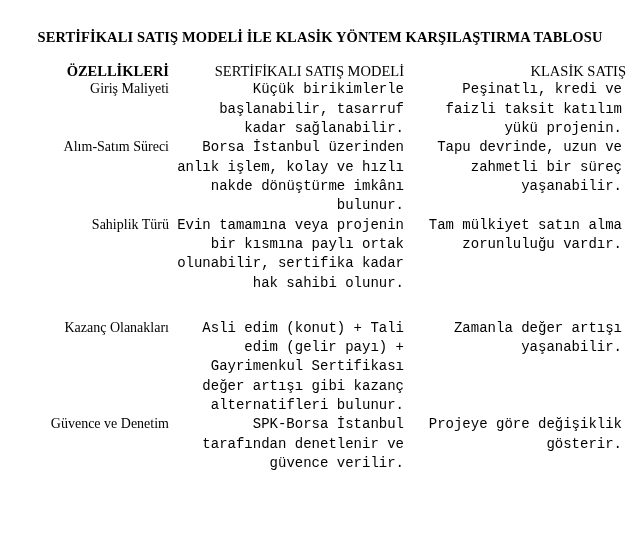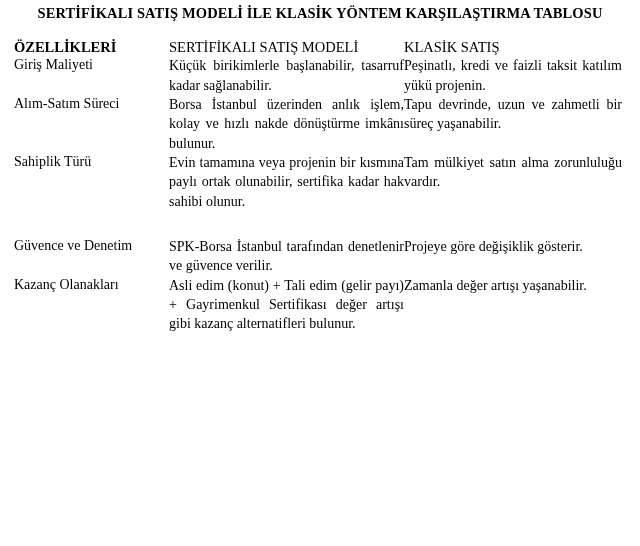--- a/index.html
+++ b/index.html
@@ -12,38 +12,39 @@
     background: #ffffff;
     font-family: "Liberation Serif", serif;
     color: #000000;
     overflow: hidden;
   }
   .page {
     position: relative;
     width: 640px;
     height: 546px;
     box-sizing: border-box;
-    padding: 4px 14px 0 14px;
+    padding: 28px 14px 0 14px;
   }
   .doc-title {
     font-weight: bold;
     font-size: 14.5px;
     text-align: center;
     line-height: 1.35;
     margin: 0 0 14px 0;
     letter-spacing: 0.1px;
   }
   table.cmp {
     width: 100%;
     border-collapse: collapse;
     table-layout: fixed;
   }
   table.cmp td {
     vertical-align: top;
     padding: 0;
+    text-align: right;
   }
   .col-feature { width: 155px; }
   .col-mid { width: 235px; }
   .col-right { width: auto; }
 
   .hdr-cell {
     font-weight: bold;
     font-size: 14.5px;
     line-height: 1.3;
     padding-bottom: 10px;
@@ -61,20 +62,21 @@
   }
   .cell-text {
     font-size: 14px;
     line-height: 1.38;
     padding-top: 9px;
     padding-bottom: 9px;
     padding-right: 10px;
     text-align: justify;
     text-justify: inter-word;
     hyphens: none;
+    font-family: Liberation Mono, monospace;
   }
   .cell-text.right {
     padding-right: 4px;
   }
   .spacer-row td {
     height: 26px;
   }
 </style>
 </head>
 <body>
@@ -114,26 +116,26 @@
         <td class="cell-text right">Tam mülkiyet satın alma zorunluluğu vardır.</td>
       </tr>
 
       <tr class="spacer-row">
         <td></td>
         <td></td>
         <td></td>
       </tr>
 
       <tr>
+        <td class="row-label">Kazanç Olanakları</td>
+        <td class="cell-text">Asli edim (konut) + Tali edim (gelir payı) + Gayrimenkul Sertifikası değer artışı gibi kazanç alternatifleri bulunur.</td>
+        <td class="cell-text right">Zamanla değer artışı yaşanabilir.</td>
+      </tr>
+
+      <tr>
         <td class="row-label">Güvence ve Denetim</td>
         <td class="cell-text">SPK-Borsa İstanbul tarafından denetlenir ve güvence verilir.</td>
         <td class="cell-text right">Projeye göre değişiklik gösterir.</td>
-      </tr>
-
-      <tr>
-        <td class="row-label">Kazanç Olanakları</td>
-        <td class="cell-text">Asli edim (konut) + Tali edim (gelir payı) + Gayrimenkul Sertifikası değer artışı gibi kazanç alternatifleri bulunur.</td>
-        <td class="cell-text right">Zamanla değer artışı yaşanabilir.</td>
       </tr>
     </tbody>
   </table>
 
 </div>
 
 </body></html>

